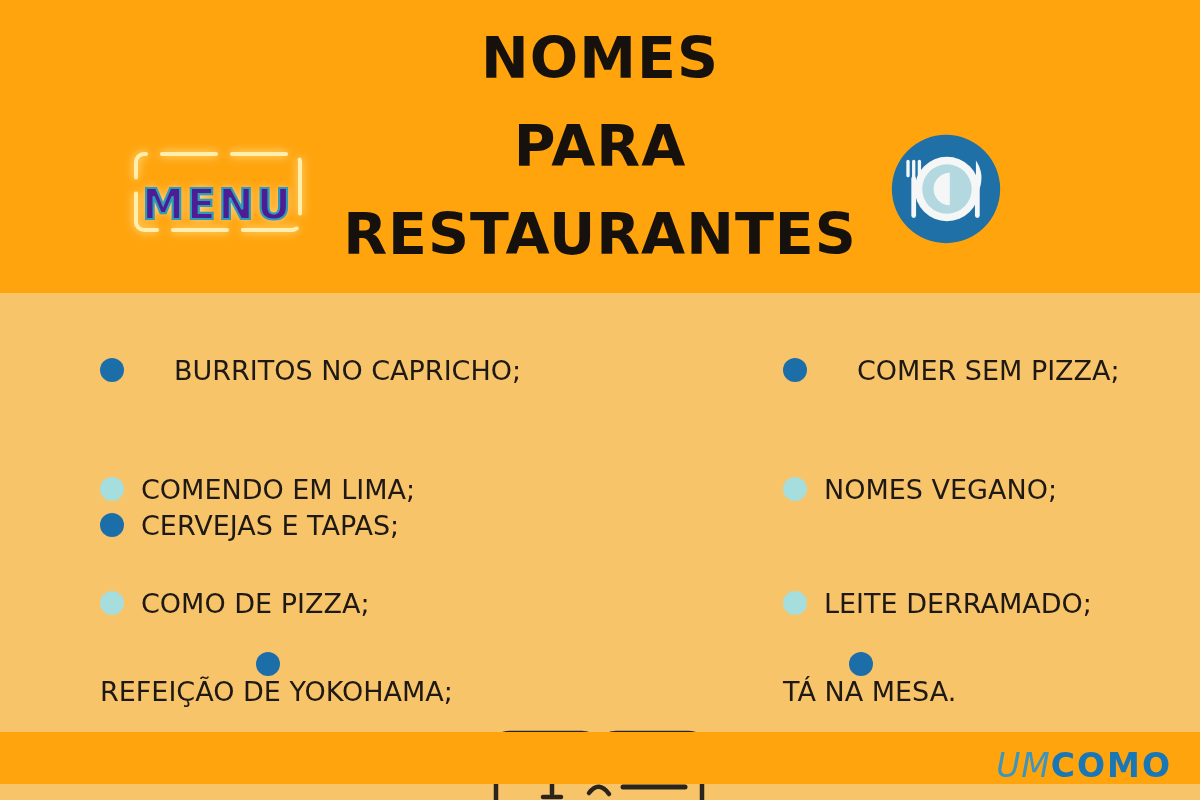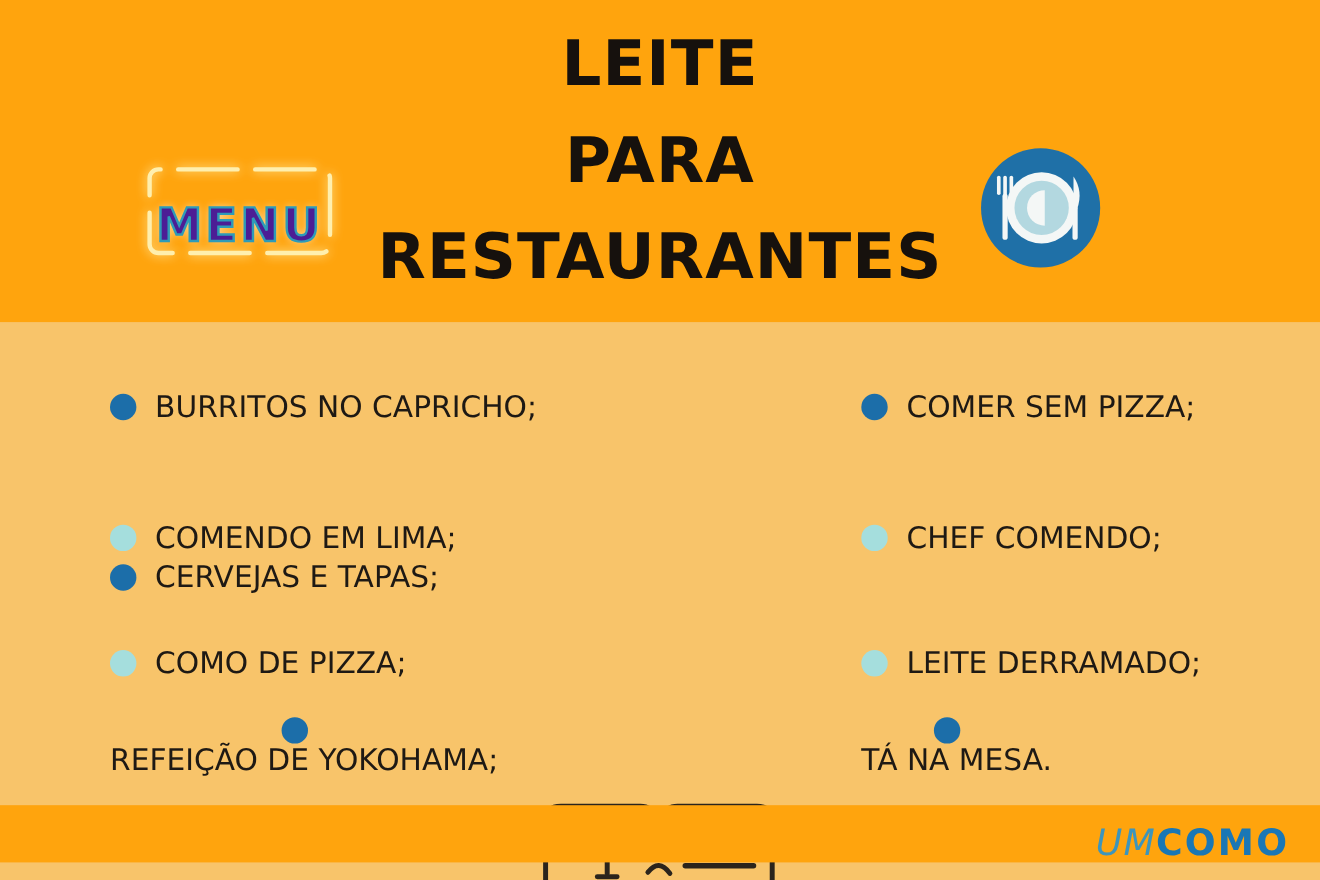--- a/index.html
+++ b/index.html
@@ -48,21 +48,21 @@
     width:24px;height:24px;border-radius:50%;
     margin-right:17px;flex:0 0 auto;
   }
   .dot-dark{background:#1C6EA9;}
   .dot-light{background:#A5DEDD;}
   .row .lbl{
     font-size:27px;color:#1E1914;white-space:nowrap;
   }
   .col-left{left:100px;}
   .col-right{left:783px;}
-  .t1{top:61px;} .t2{top:139px;margin-top:41px;} .t3{top:216px;} .t4{top:294px;} .t5{top:359px;flex-direction:column;}
+  .t1{top:61px;gap:33px;} .t2{top:139px;margin-top:41px;} .t3{top:216px;} .t4{top:294px;} .t5{top:359px;flex-direction:column;}
   .book{position:absolute;left:486px;top:428px;}
   
   .footer{
     position:absolute;left:0;top:732px;width:1200px;height:52px;
     background:#FFA40D;
   }
   .logo{
     position:absolute;right:28px;top:16px;
     font-size:33px;line-height:36px;white-space:nowrap;
   }
@@ -82,21 +82,21 @@
   <div class="header">
 
     <div class="neon-sign">
       <svg class="neon-frame" width="172" height="84" viewBox="0 0 172 84">
         <rect x="4" y="4" width="164" height="76" rx="8" fill="none" stroke="#FFEFAE" stroke-width="4" stroke-dasharray="54 16" stroke-dashoffset="-18" stroke-linecap="round"></rect>
       </svg>
       <span class="neon-text">MENU</span>
     </div>
 
     <div class="title">
-      <div>LEITE</div>
+      <div>NOMES</div>
       <div>PARA</div>
       <div>RESTAURANTES</div>
     </div>
 
     <svg class="plate" width="114" height="114" viewBox="0 0 120 120">
       <circle cx="60" cy="60" r="57" fill="#1F70A7"></circle>
 
       <g stroke="#F4F7F6" fill="none" stroke-linecap="round">
         <path d="M20 31 V46" stroke-width="3.5"></path>
         <path d="M26 31 V49" stroke-width="3.5"></path>
@@ -139,21 +139,21 @@
       <span class="dot dot-dark"></span>
       <span class="lbl">REFEIÇÃO DE YOKOHAMA;</span>
     </div>
 
     <div class="row col-right t1">
       <span class="dot dot-dark"></span>
       <span class="lbl">COMER SEM PIZZA;</span>
     </div>
     <div class="row col-right t2">
       <span class="dot dot-light"></span>
-      <span class="lbl">CHEF COMENDO;</span>
+      <span class="lbl">NOMES VEGANO;</span>
     </div>
     <div class="row col-right t5">
       <span class="dot dot-dark"></span>
       <span class="lbl">TÁ NA MESA.</span>
     </div>
     <div class="row col-right t4">
       <span class="dot dot-light"></span>
       <span class="lbl">LEITE DERRAMADO;</span>
     </div>
 

